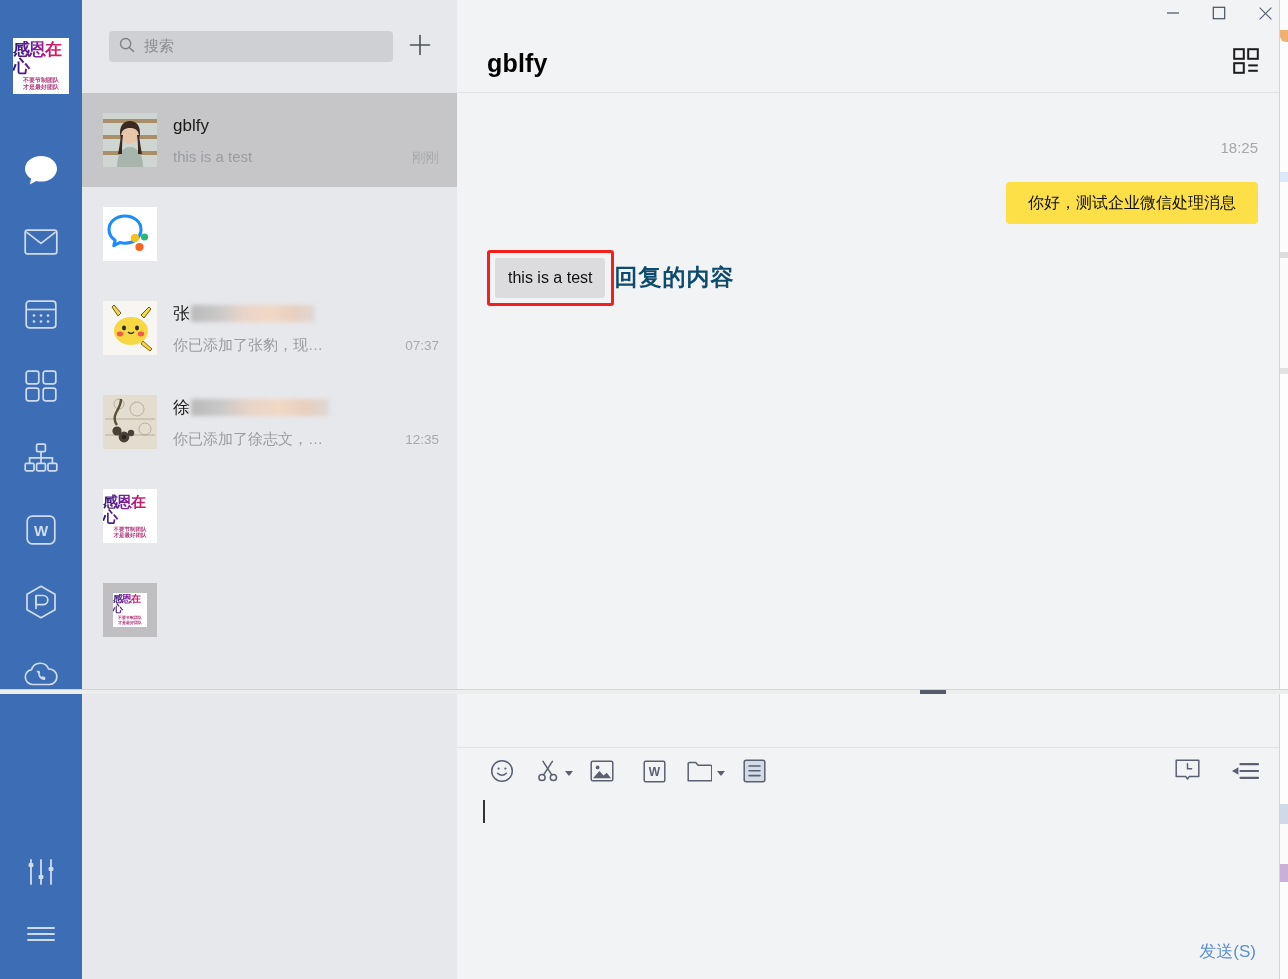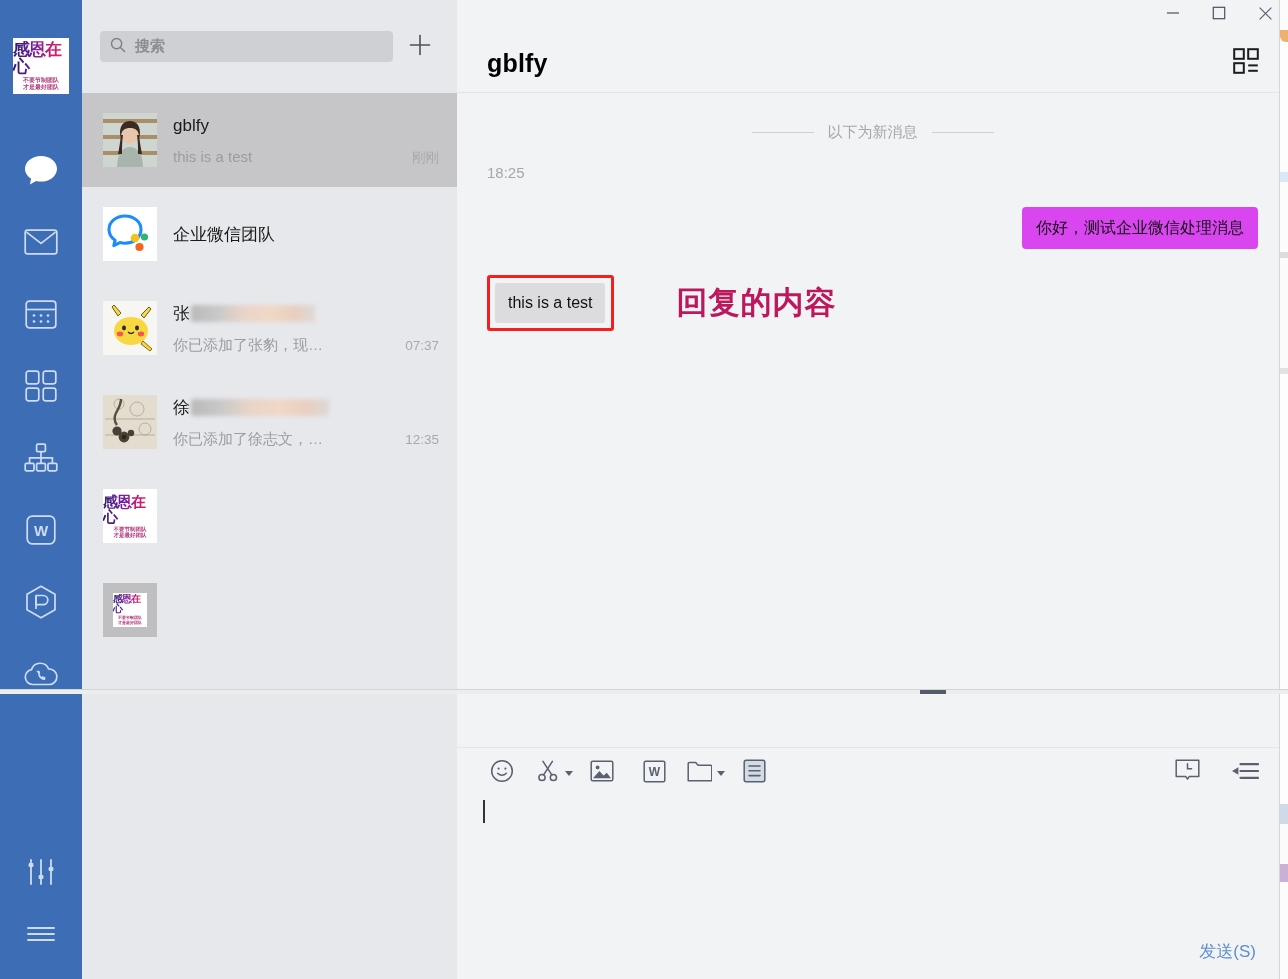--- a/index.html
+++ b/index.html
@@ -75,23 +75,22 @@
   .list {
     width: 375px; flex: 0 0 375px;
     background: #e7e8ec;
     height: 979px;
     display: flex; flex-direction: column;
     position: relative;
   }
   .list-top {
     height: 93px;
     display: flex; align-items: center;
-    padding: 0 18px 0 18px;
+    padding: 0 18px 0 27px;
     flex: 0 0 93px;
-    font-weight: bold;
   }
   .search {
     flex: 1 1 auto; height: 31px;
     background: #cfd0d3;
     border-radius: 4px;
     display: flex; align-items: center;
     padding: 0 10px;
     cursor: text;
   }
   .search svg { flex: 0 0 auto; margin-right: 9px; }
@@ -195,47 +194,47 @@
     overflow: hidden;
     position: relative;
   }
   .divider-new {
     display: flex; align-items: center; justify-content: center;
     gap: 14px; margin-top: 6px;
   }
   .divider-new .ln { width: 62px; height: 1px; background: #cfd0d4; }
   .divider-new .tx { color: #a6a7ab; font-size: 15px; }
   .timestamp {
-    text-align: left; color: #a6a7ab; font-size: 15px;
+    text-align: right; color: #a6a7ab; font-size: 15px;
     margin-top: 22px;
   }
   .msg-right { display: flex; justify-content: flex-end; margin-top: 26px; }
   .bubble-out {
-    background: #d946ef; color: #0f0f0f;
+    background: #fde047; color: #0f0f0f;
     font-size: 16px; line-height: 1.35;
-    padding: 10px 14px; border-radius: 4px;
+    padding: 10px 22px; border-radius: 4px;
     max-width: 58%;
   }
   .msg-left { display: flex; margin-top: 26px; }
   .annot-box {
     border: 3px solid #f41f1f;
     border-radius: 3px;
     padding: 5px 6px 5px 5px;
     display: inline-flex;
     align-items: center;
   }
   .bubble-in {
     background: #dcdcde; color: #111;
     font-size: 16px; line-height: 1.35;
     padding: 9px 13px 10px; border-radius: 3px;
     white-space: nowrap;
   }
   .annot-text {
-    color: #be185d; font-size: 31px; font-weight: bold;
-    margin-left: 62px; align-self: center;
+    color: #0c4a6e; font-size: 23px; font-weight: bold;
+    align-self: center;
     letter-spacing: 1px;
     white-space: nowrap;
   }
 
   
   .composer {
     flex: 0 0 232px; height: 232px;
     border-top: 1px solid #e3e4e7;
     background: #f2f3f5;
     display: flex; flex-direction: column;
@@ -491,23 +490,20 @@
         <div class="avatar">
           <svg width="54" height="54" viewBox="0 0 54 54">
             <rect width="54" height="54" fill="#ffffff"></rect>
             <path d="M22 9c-9 0-16 6-16 13.5 0 4.4 2.4 8.3 6.1 10.8l-1.3 5.4 6-3.1c1.6.4 3.4.6 5.2.6 9 0 16-6 16-13.7S31 9 22 9z" fill="none" stroke="#1a8cff" stroke-width="3.1" stroke-linejoin="round"></path>
             <circle cx="32" cy="31" r="4.3" fill="#f5c21b"></circle>
             <circle cx="41.5" cy="30" r="3.6" fill="#2bb673"></circle>
             <circle cx="36.5" cy="40" r="4.1" fill="#f26522"></circle>
           </svg>
         </div>
         <div class="row-body">
-          <div class="row-line1">
-            <span class="row-name">企业微信团队</span>
-          </div>
         </div>
       </div>
 
       <div class="row">
         <div class="avatar">
           <svg width="54" height="54" viewBox="0 0 54 54">
             <rect width="54" height="54" fill="#f7f6f2"></rect>
             <path d="M18 12 11 4l-2 2 6 9z" fill="#f3d94e" stroke="#6b5a10" stroke-width="1"></path>
             <path d="M38 14l8-8 2 2-7 9z" fill="#f3d94e" stroke="#6b5a10" stroke-width="1"></path>
             <ellipse cx="28" cy="30" rx="17" ry="14" fill="#f7d842"></ellipse>
@@ -624,25 +620,20 @@
               <line x1="15.2" y1="17.4" x2="24.8" y2="17.4" stroke="#1d1d1d" stroke-width="2"></line>
               <line x1="15.2" y1="22.8" x2="24.8" y2="22.8" stroke="#1d1d1d" stroke-width="2"></line>
             </svg>
           </span>
         </div>
       </div>
     </div>
 
     <div class="msgs">
 
-      <div class="divider-new">
-        <span class="ln"></span>
-        <span class="tx">以下为新消息</span>
-        <span class="ln"></span>
-      </div>
 
       <div class="timestamp">18:25</div>
 
       <div class="msg-right">
         <div class="bubble-out">你好，测试企业微信处理消息</div>
       </div>
 
       <div class="msg-left">
         <div class="annot-box">
           <div class="bubble-in">this is a test</div>

